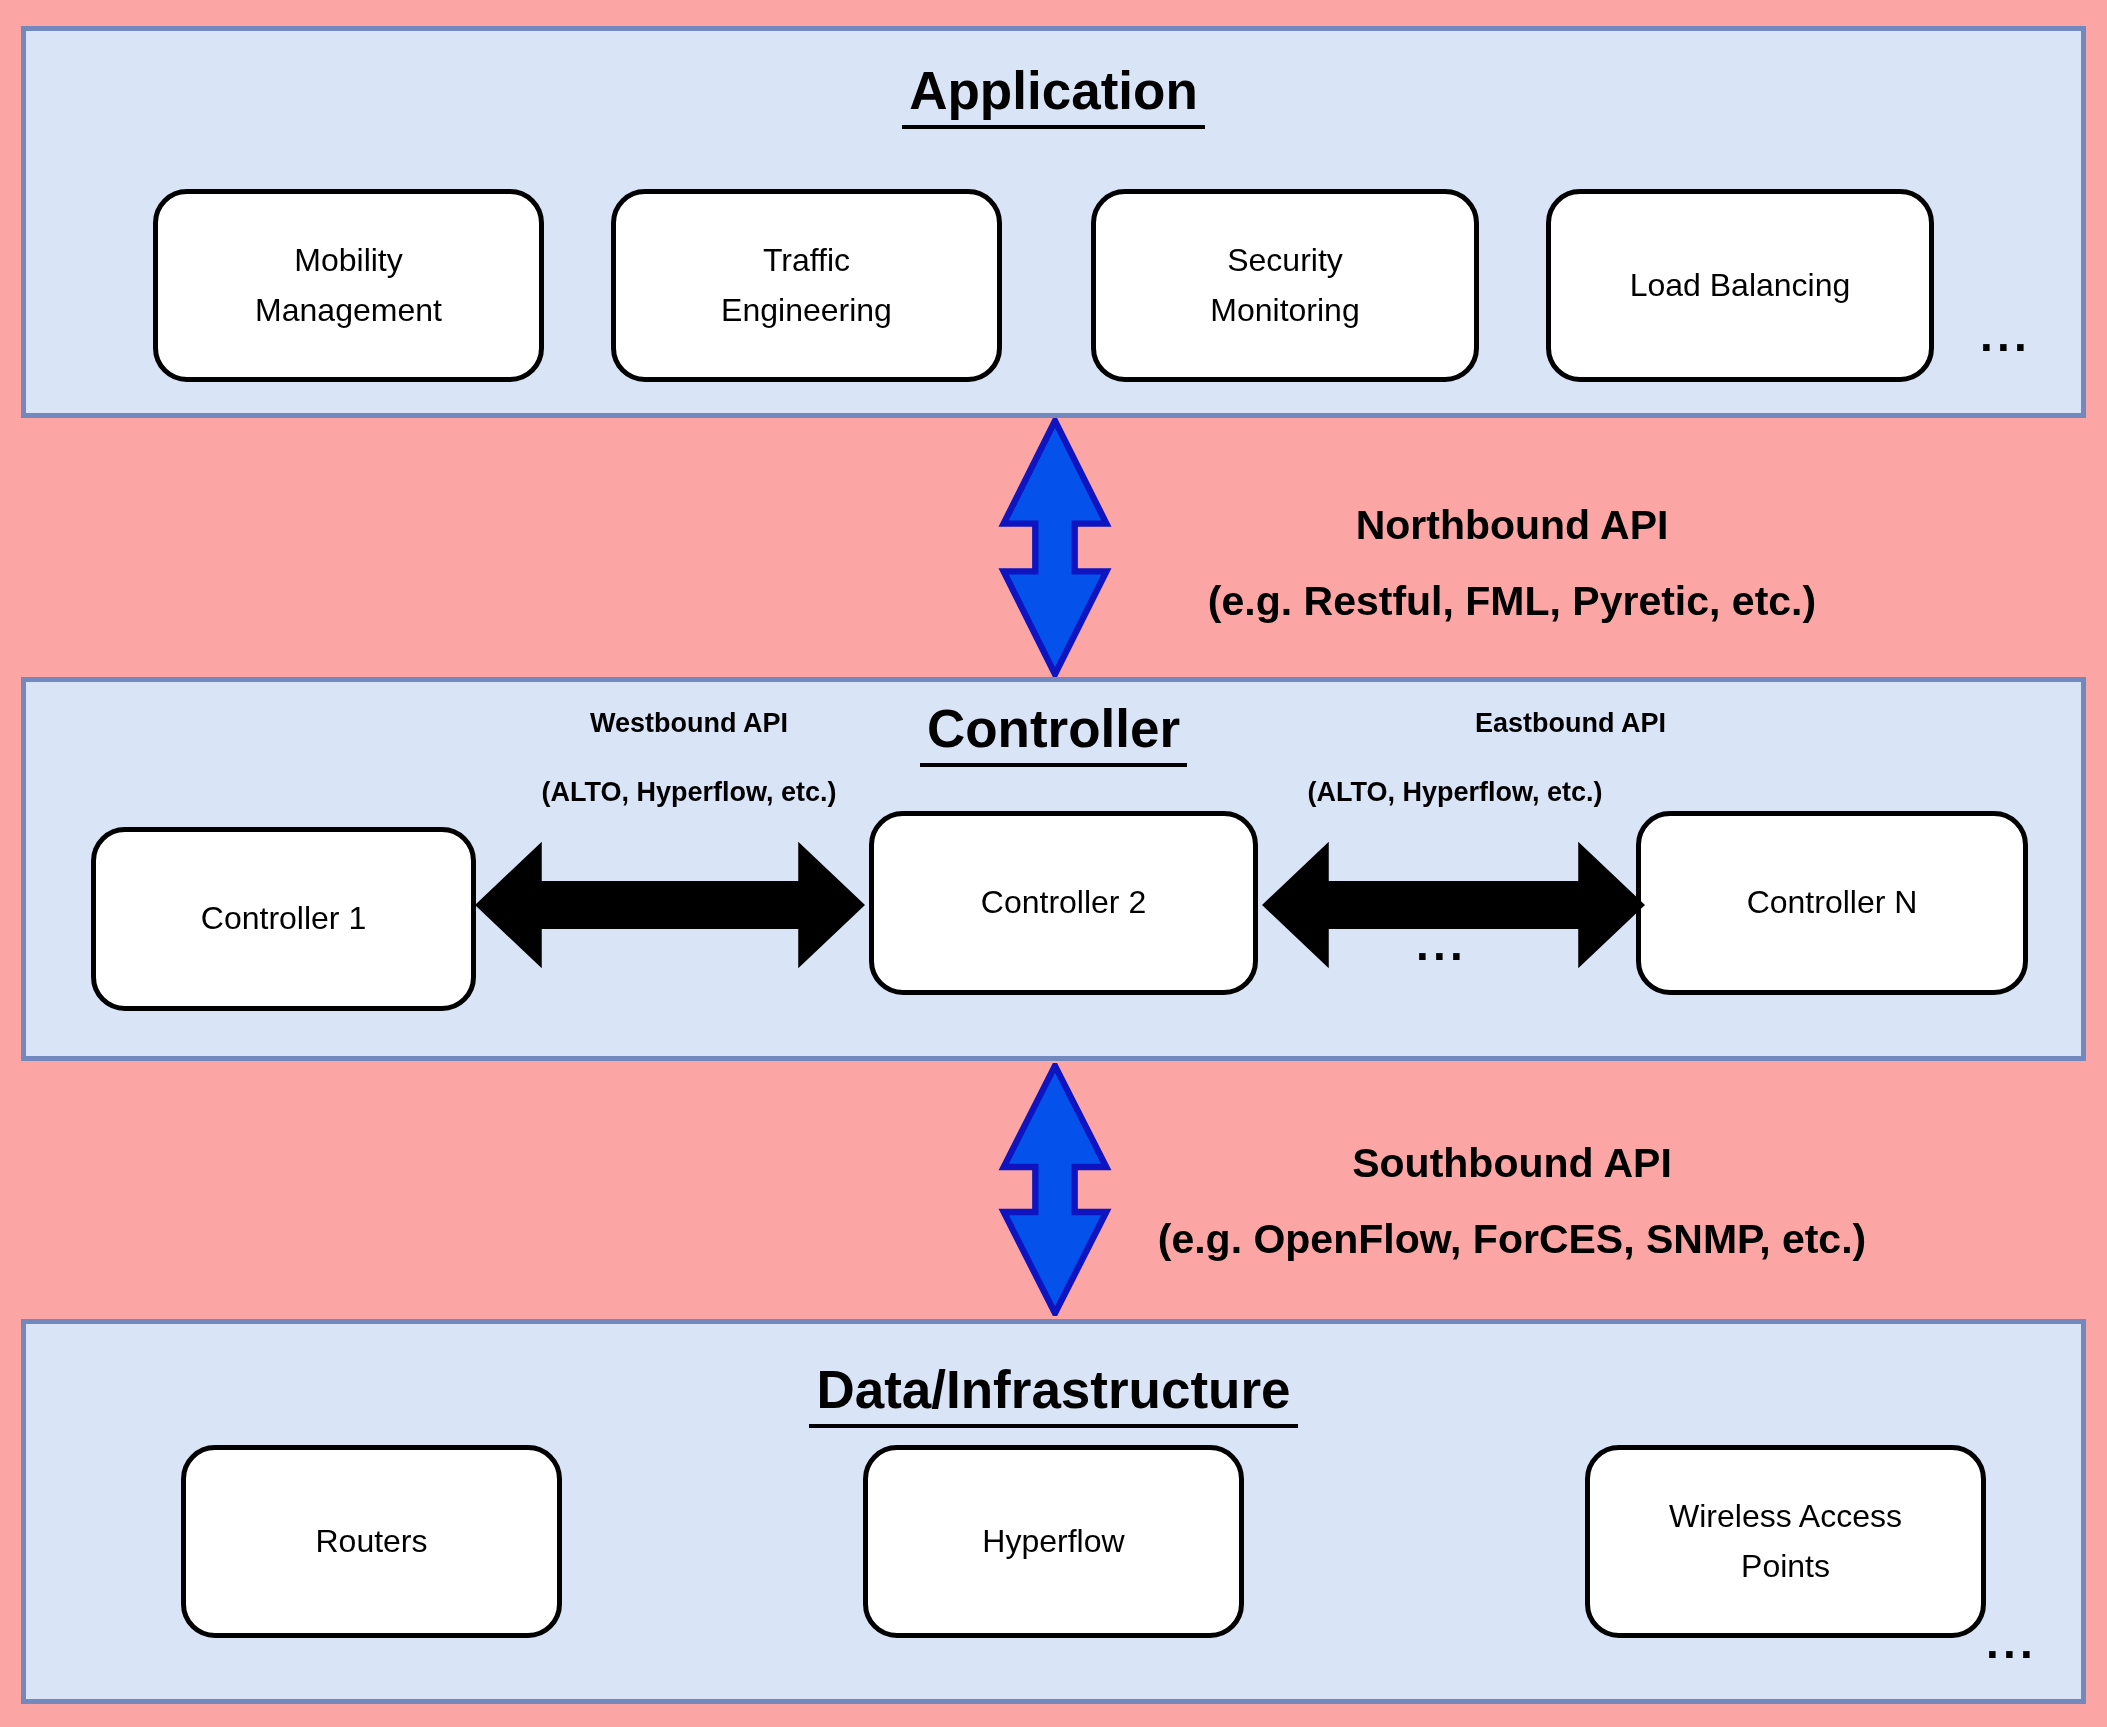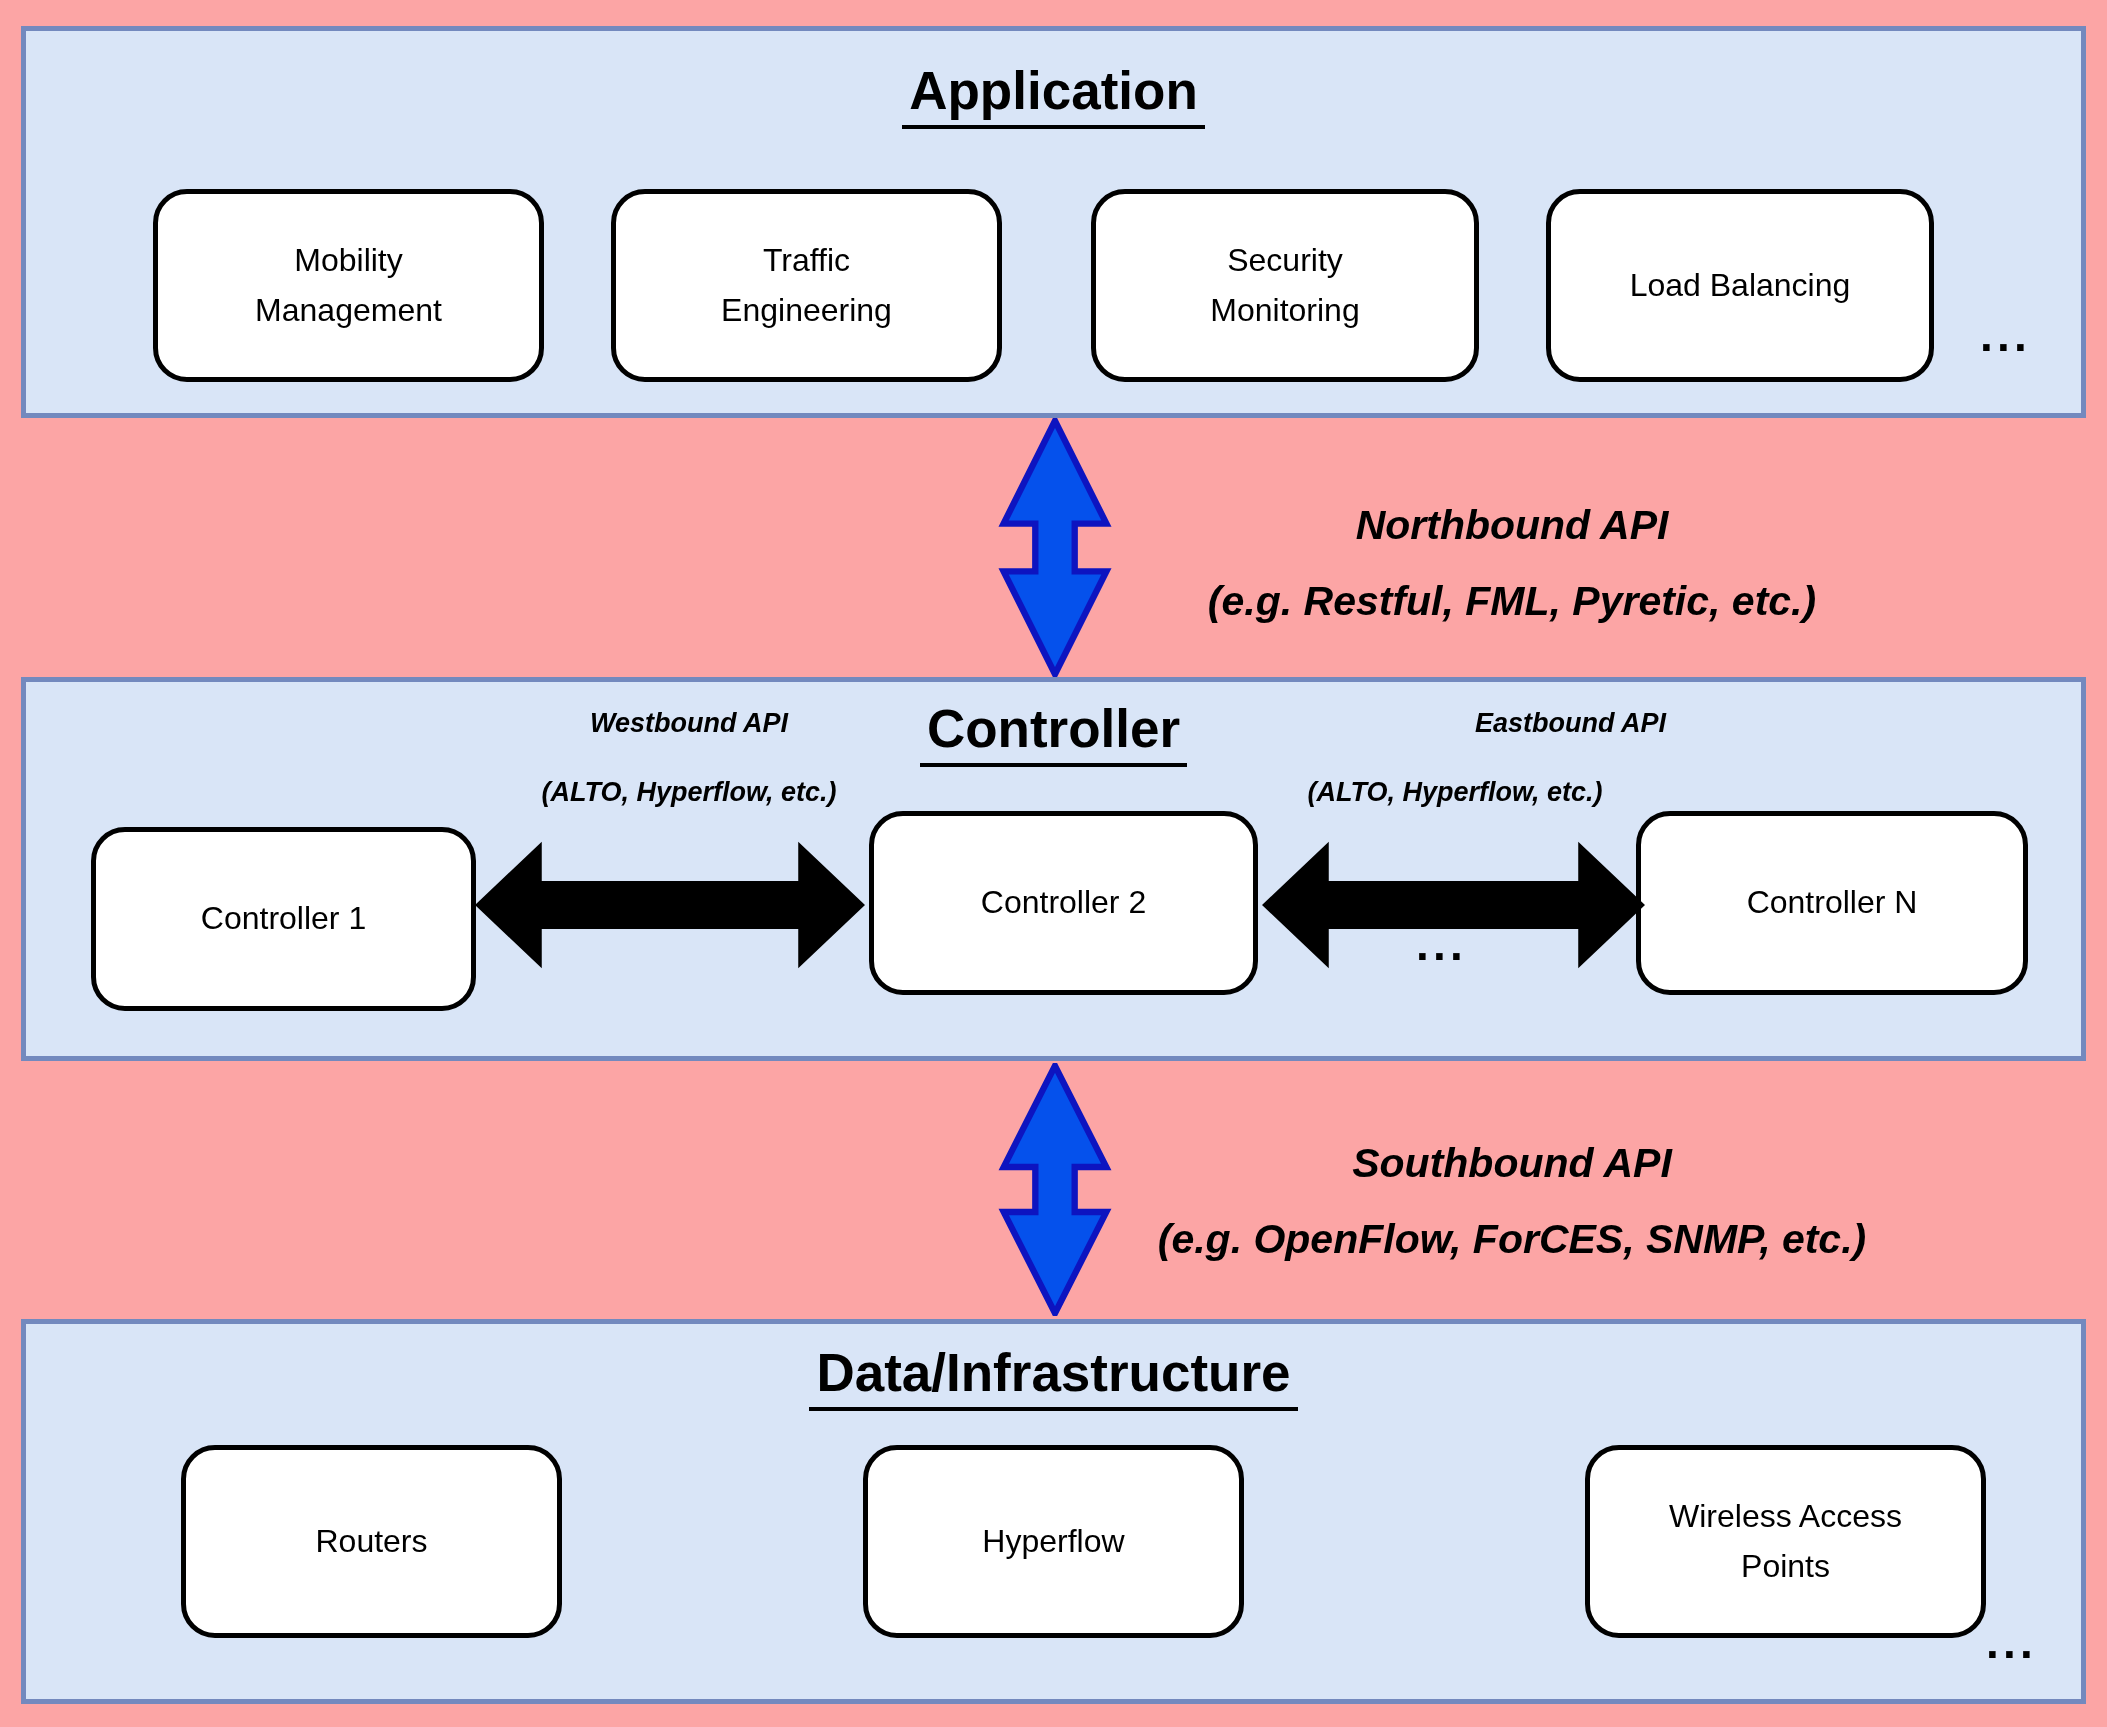--- a/index.html
+++ b/index.html
@@ -26,32 +26,32 @@
   #panel-data{left:21px;top:1319px;width:2065px;height:385px;}
   .layer-title{
     position:absolute;left:0;right:0;text-align:center;
     font-size:53px;font-weight:bold;line-height:1.08;
   }
   .layer-title .u{
     display:inline-block;border-bottom:4.9px solid #000;padding:0 7px 5.6px 7px;
   }
   #panel-application .layer-title{top:31px;}
   #panel-controller .layer-title{top:18.3px;}
-  #panel-data .layer-title{top:20px;}
+  #panel-data .layer-title{top:37px;}
   .node{
     position:absolute;background:var(--node-fill);
     border:5.6px solid var(--node-border);border-radius:34px;box-sizing:border-box;
     display:flex;align-items:center;justify-content:center;
     text-align:center;font-size:32px;line-height:1.55;white-space:pre-line;
   }
   .ellipsis{
     position:absolute;font-size:46px;font-weight:bold;letter-spacing:4.2px;
     text-align:center;line-height:1;
   }
-  .api-note{position:absolute;text-align:center;font-weight:bold;font-style:italic;}
+  .api-note{position:absolute;text-align:center;font-weight:bold;}
   .api-big{font-size:41px;line-height:76px;}
   .api-small{font-size:27px;line-height:1.2;}
   svg.conn{position:absolute;display:block;}
   svg.conn.blue polygon{
     fill:var(--blue-arrow-fill);stroke:var(--blue-arrow-stroke);
     stroke-width:9;stroke-linejoin:miter;
   }
   svg.conn.black polygon{fill:var(--black-arrow);}
 </style>
 </head>

